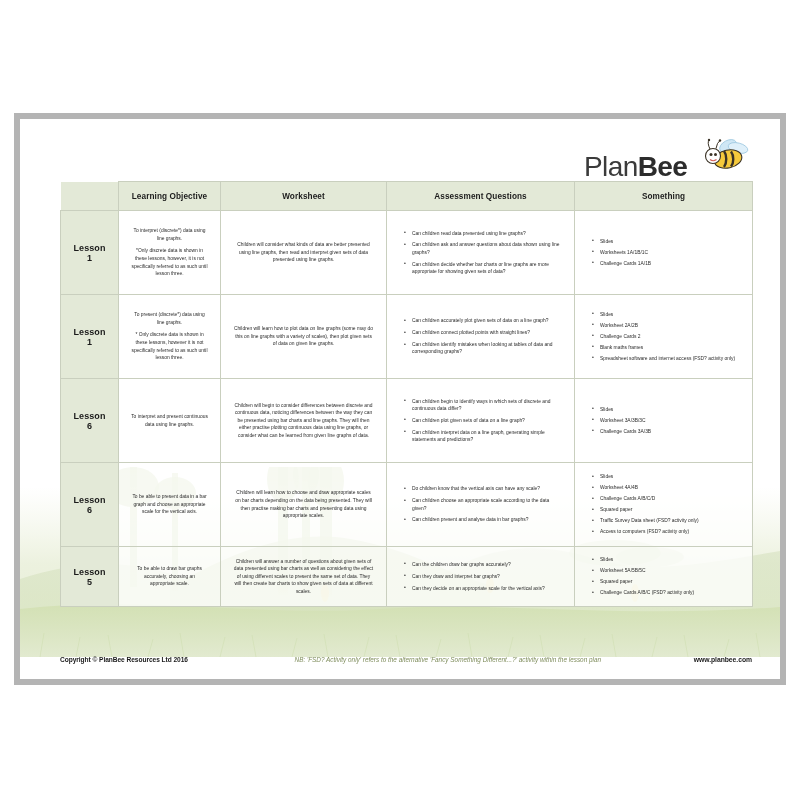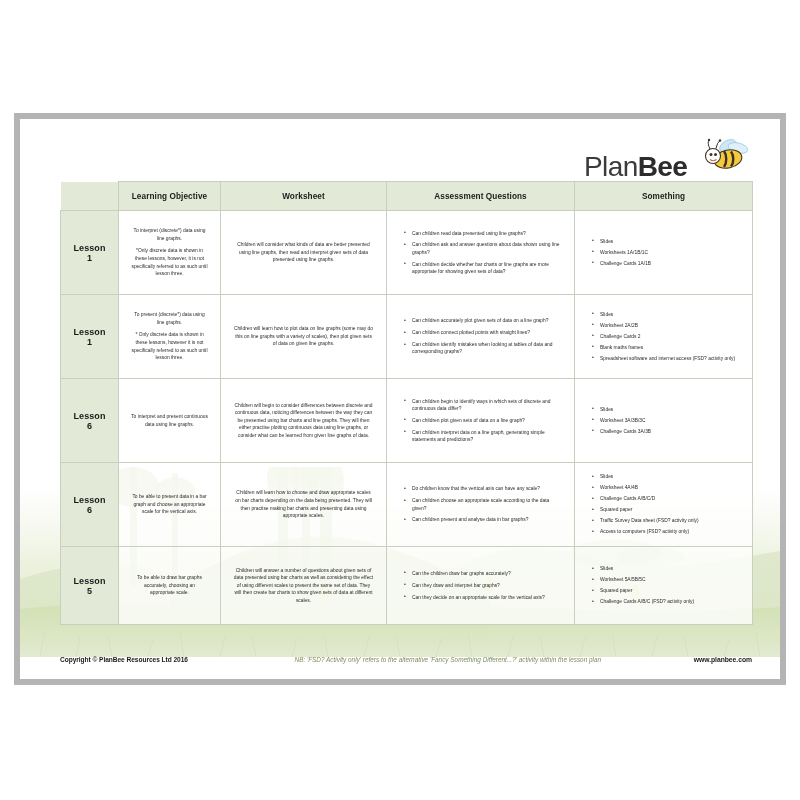--- a/index.html
+++ b/index.html
@@ -155,21 +155,21 @@
   td.assess li:last-child, td.res li:last-child { margin-bottom: 0; }
   td.assess li::before, td.res li::before {
     content: "\2022";
     position: absolute;
     left: -3px; top: -0.5px;
     font-size: 5.2px;
     color: #2a2a2a;
   }
 
   tbody tr { height: 84px; }
-  tbody tr.r5 { height: 78px; }
+  tbody tr.r5 { height: 60px; }
 
   
   #footer {
     position: absolute;
     left: 40px;
     right: 28px;
     bottom: 14px;
     height: 12px;
     display: flex;
     align-items: center;

